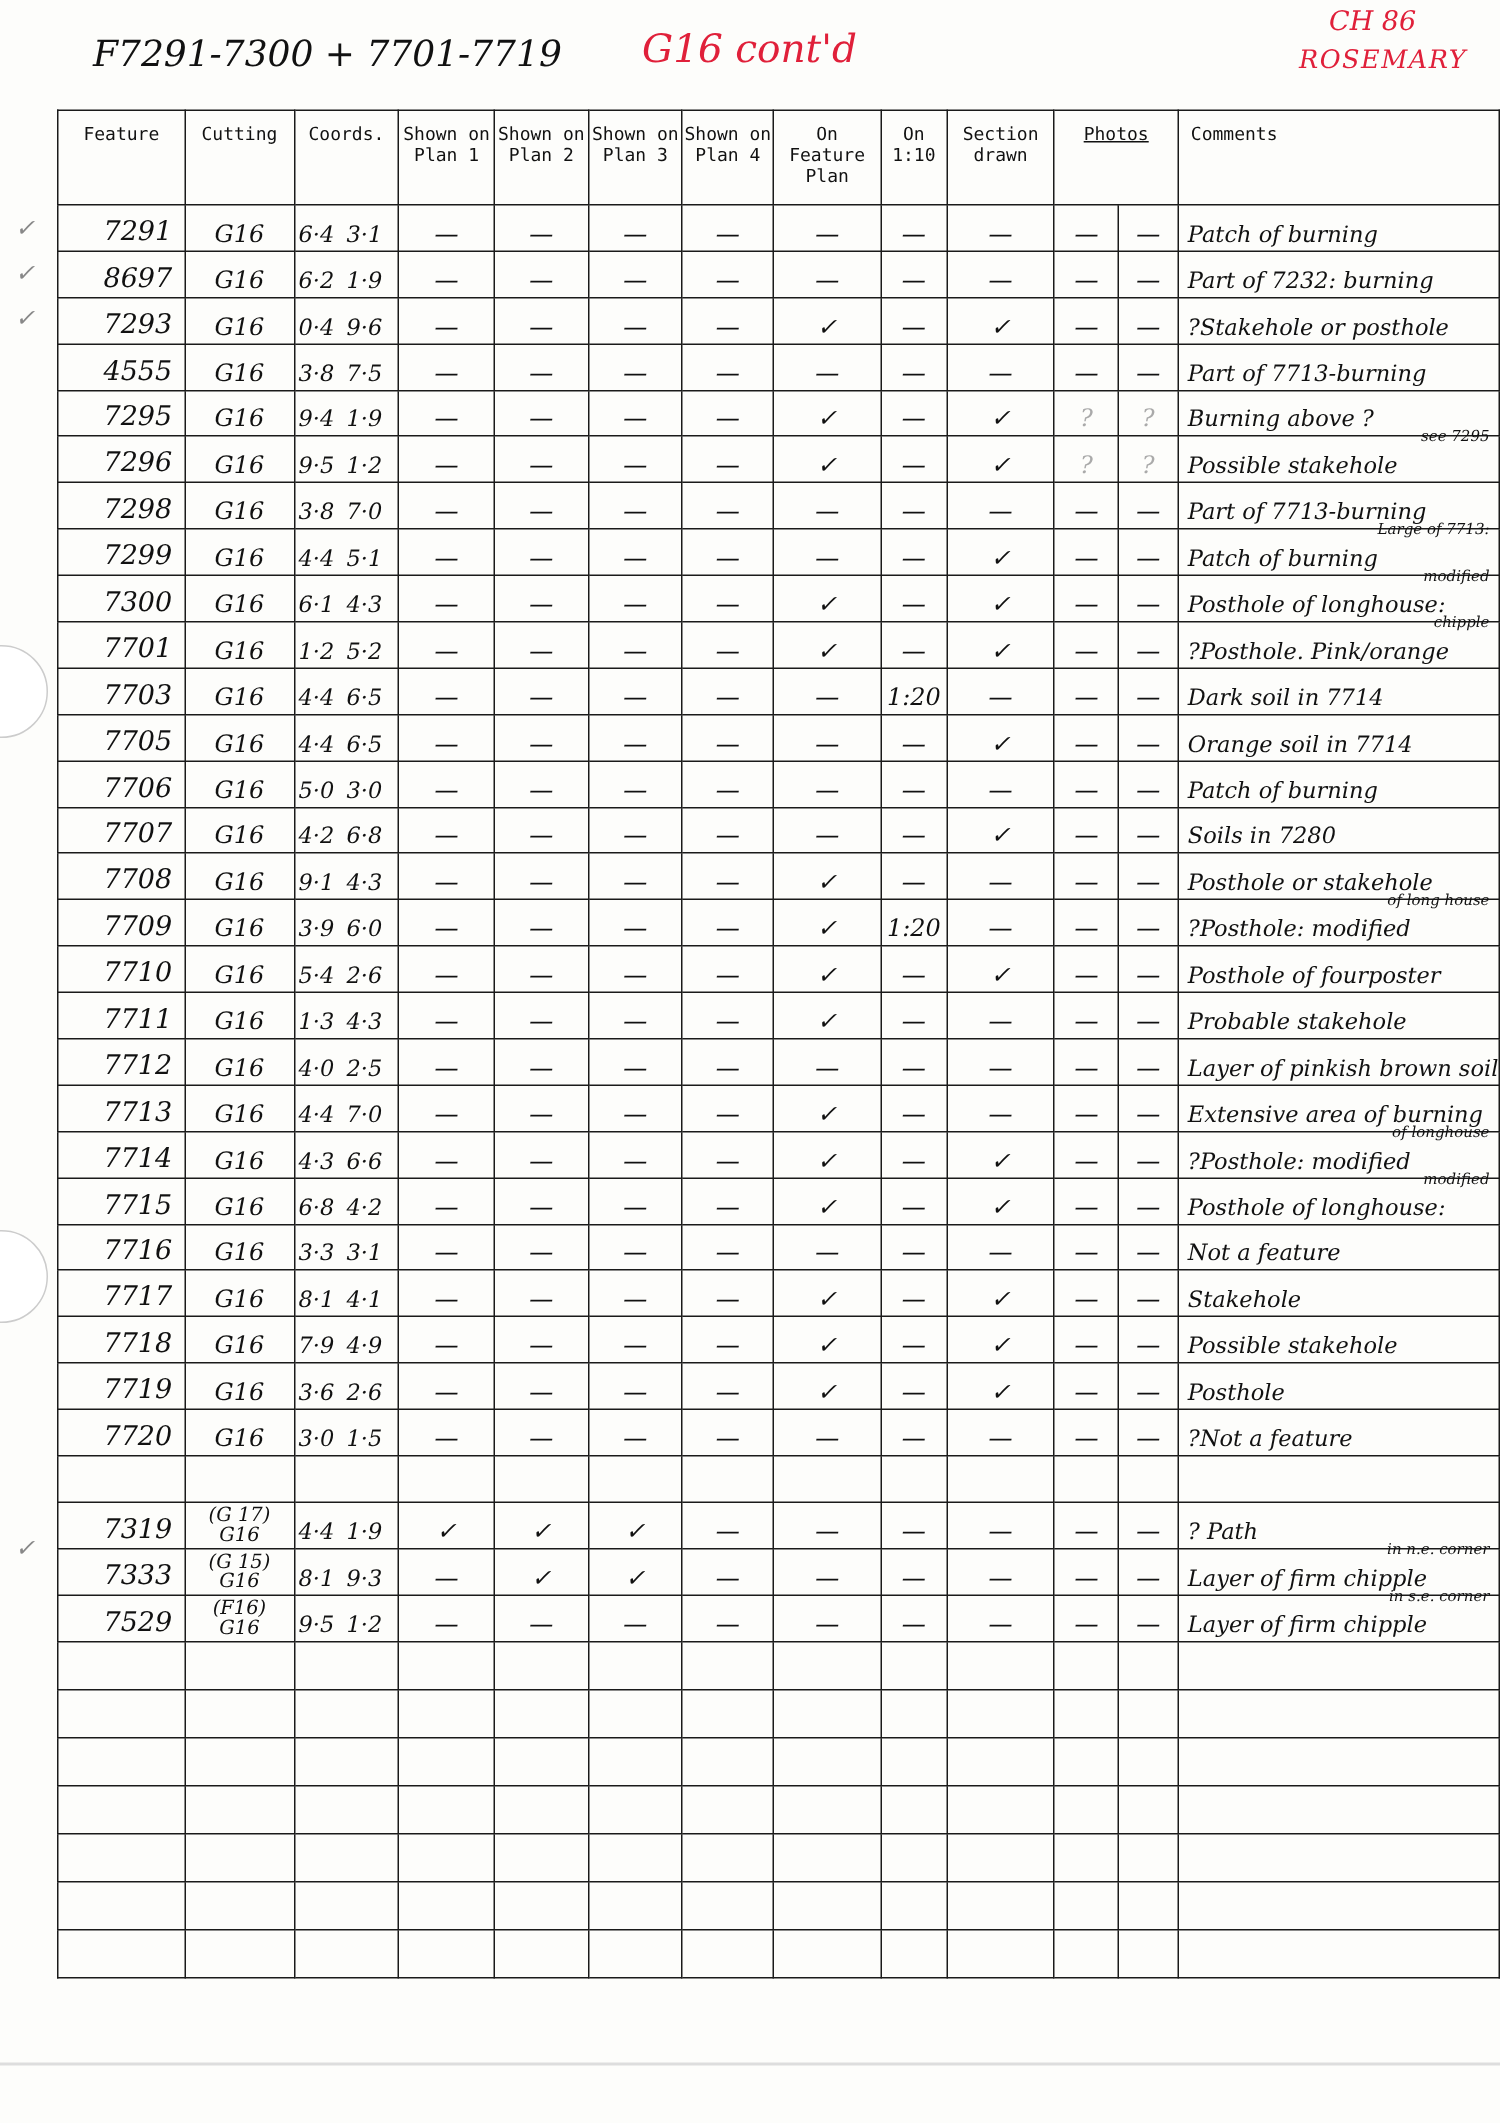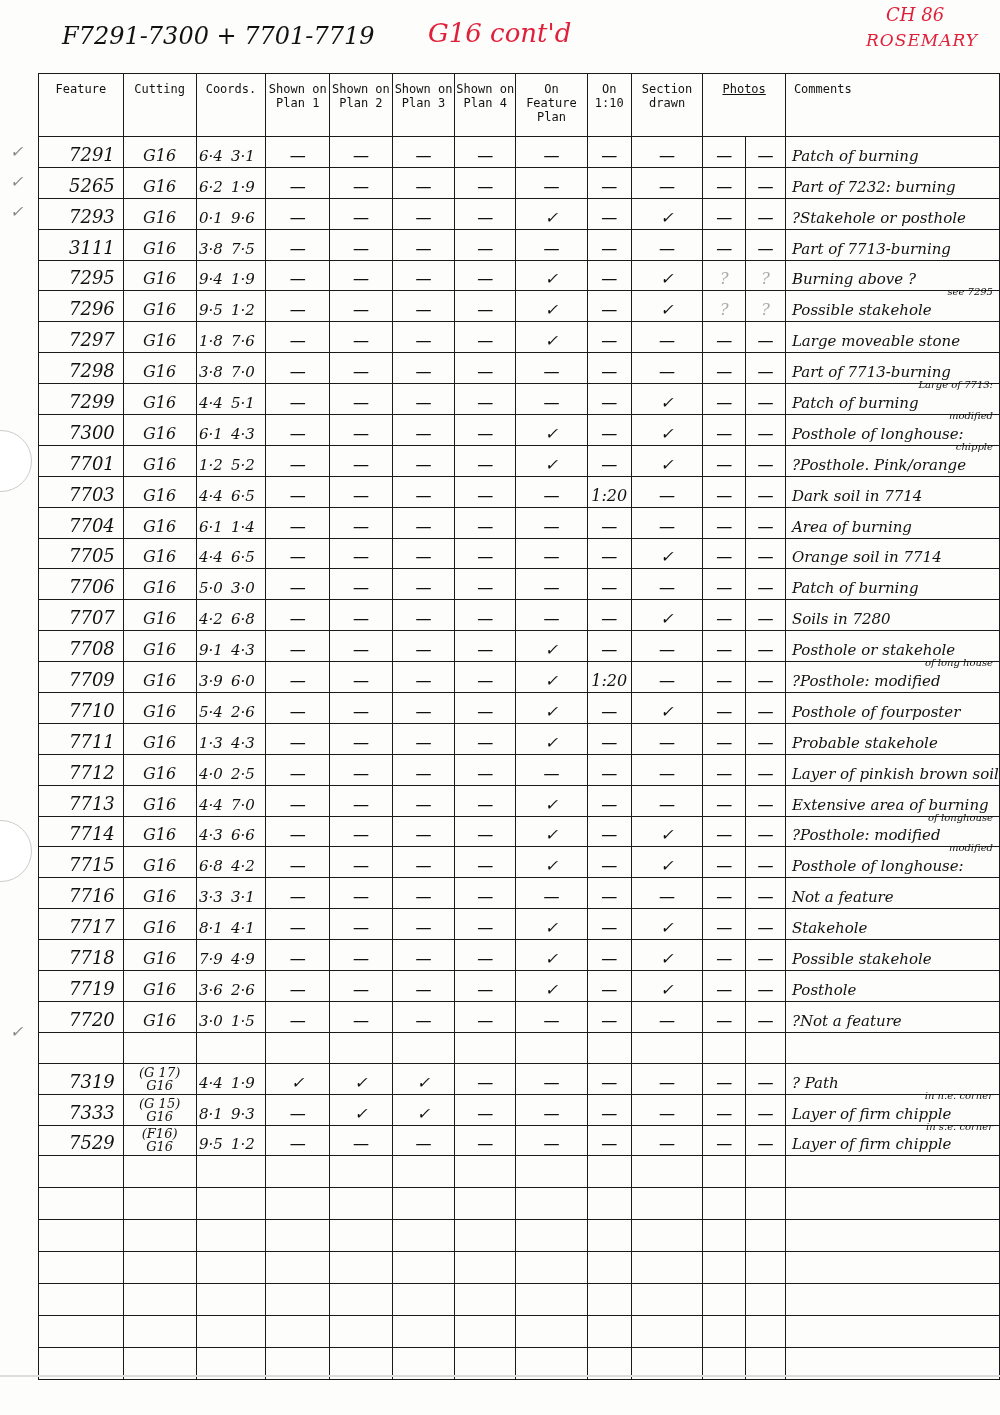--- a/index.html
+++ b/index.html
@@ -82,51 +82,51 @@
         <td class="hand">—</td>
         <td class="hand">—</td>
         <td class="hand">—</td>
         <td class="hand">—</td>
         <td class="hand">—</td>
         <td class="hand">—</td>
         <td class="hand">—</td>
         <td class="com hand"><span>Patch of burning</span><span class="note"></span></td>
       </tr>
       <tr class="row">
-        <td class="feat hand">5265</td>
+        <td class="feat hand">8697</td>
         <td class="hand">G16</td>
         <td class="coords hand"><span>6·2</span><span>1·9</span></td>
         <td class="hand">—</td>
         <td class="hand">—</td>
         <td class="hand">—</td>
         <td class="hand">—</td>
         <td class="hand">—</td>
         <td class="hand">—</td>
         <td class="hand">—</td>
         <td class="hand">—</td>
         <td class="hand">—</td>
         <td class="com hand"><span>Part of 7232: burning</span><span class="note"></span></td>
       </tr>
       <tr class="row">
         <td class="feat hand">7293</td>
         <td class="hand">G16</td>
-        <td class="coords hand"><span>0·1</span><span>9·6</span></td>
+        <td class="coords hand"><span>0·4</span><span>9·6</span></td>
         <td class="hand">—</td>
         <td class="hand">—</td>
         <td class="hand">—</td>
         <td class="hand">—</td>
         <td class="hand">✓</td>
         <td class="hand">—</td>
         <td class="hand">✓</td>
         <td class="hand">—</td>
         <td class="hand">—</td>
         <td class="com hand"><span>?Stakehole or posthole</span><span class="note"></span></td>
       </tr>
       <tr class="row">
-        <td class="feat hand">3111</td>
+        <td class="feat hand">4555</td>
         <td class="hand">G16</td>
         <td class="coords hand"><span>3·8</span><span>7·5</span></td>
         <td class="hand">—</td>
         <td class="hand">—</td>
         <td class="hand">—</td>
         <td class="hand">—</td>
         <td class="hand">—</td>
         <td class="hand">—</td>
         <td class="hand">—</td>
         <td class="hand">—</td>
@@ -157,35 +157,20 @@
         <td class="hand">—</td>
         <td class="hand">—</td>
         <td class="hand">✓</td>
         <td class="hand">—</td>
         <td class="hand">✓</td>
         <td class="hand ph">?</td>
         <td class="hand ph">?</td>
         <td class="com hand"><span>Possible stakehole</span><span class="note">see 7295</span></td>
       </tr>
       <tr class="row">
-        <td class="feat hand">7297</td>
-        <td class="hand">G16</td>
-        <td class="coords hand"><span>1·8</span><span>7·6</span></td>
-        <td class="hand">—</td>
-        <td class="hand">—</td>
-        <td class="hand">—</td>
-        <td class="hand">—</td>
-        <td class="hand">✓</td>
-        <td class="hand">—</td>
-        <td class="hand">—</td>
-        <td class="hand">—</td>
-        <td class="hand">—</td>
-        <td class="com hand"><span>Large moveable stone</span><span class="note"></span></td>
-      </tr>
-      <tr class="row">
         <td class="feat hand">7298</td>
         <td class="hand">G16</td>
         <td class="coords hand"><span>3·8</span><span>7·0</span></td>
         <td class="hand">—</td>
         <td class="hand">—</td>
         <td class="hand">—</td>
         <td class="hand">—</td>
         <td class="hand">—</td>
         <td class="hand">—</td>
         <td class="hand">—</td>
@@ -245,35 +230,20 @@
         <td class="hand">—</td>
         <td class="hand">—</td>
         <td class="hand">—</td>
         <td class="hand">—</td>
         <td class="hand">—</td>
         <td class="hand">1:20</td>
         <td class="hand">—</td>
         <td class="hand">—</td>
         <td class="hand">—</td>
         <td class="com hand"><span>Dark soil in 7714</span><span class="note"></span></td>
-      </tr>
-      <tr class="row">
-        <td class="feat hand">7704</td>
-        <td class="hand">G16</td>
-        <td class="coords hand"><span>6·1</span><span>1·4</span></td>
-        <td class="hand">—</td>
-        <td class="hand">—</td>
-        <td class="hand">—</td>
-        <td class="hand">—</td>
-        <td class="hand">—</td>
-        <td class="hand">—</td>
-        <td class="hand">—</td>
-        <td class="hand">—</td>
-        <td class="hand">—</td>
-        <td class="com hand"><span>Area of burning</span><span class="note"></span></td>
       </tr>
       <tr class="row">
         <td class="feat hand">7705</td>
         <td class="hand">G16</td>
         <td class="coords hand"><span>4·4</span><span>6·5</span></td>
         <td class="hand">—</td>
         <td class="hand">—</td>
         <td class="hand">—</td>
         <td class="hand">—</td>
         <td class="hand">—</td>

